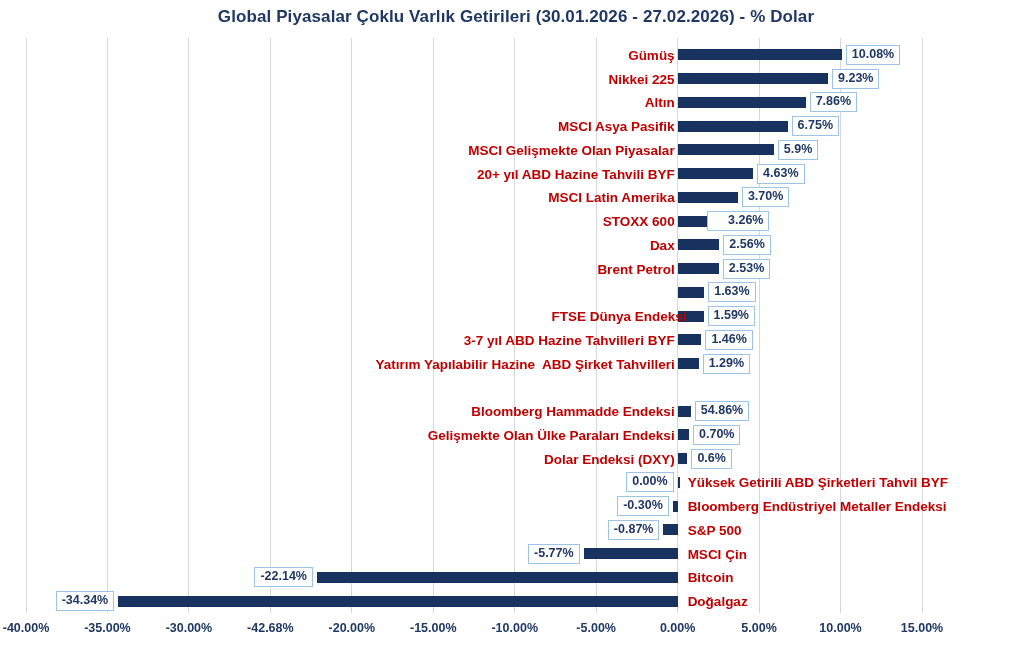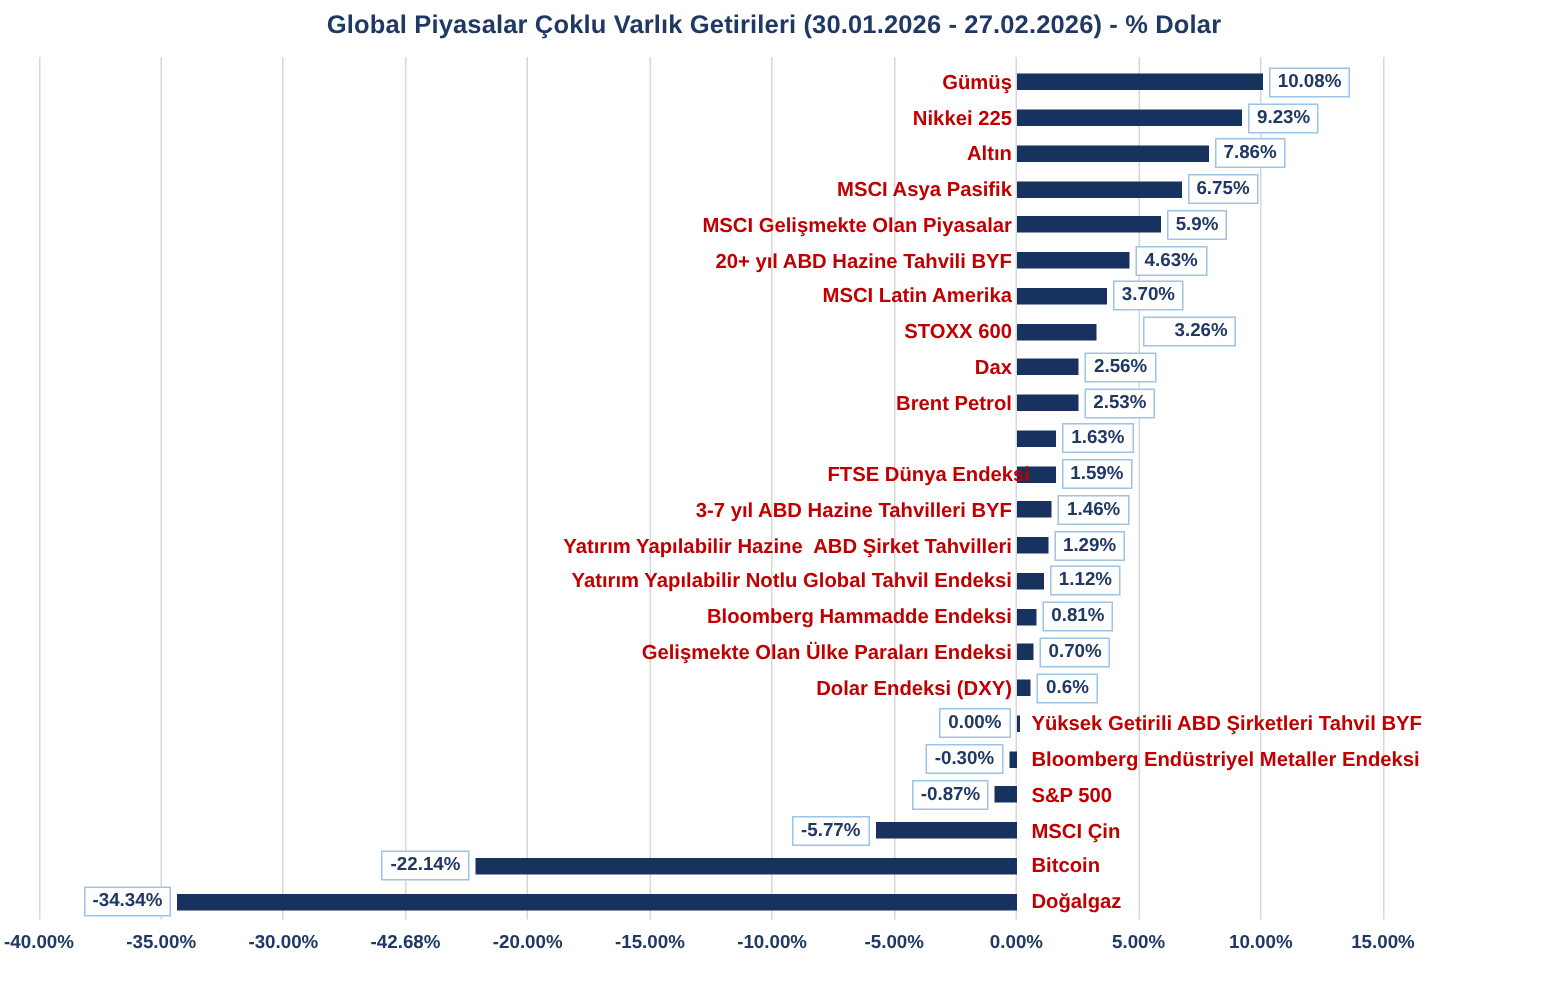--- a/index.html
+++ b/index.html
@@ -131,21 +131,21 @@
         <div class="value-label" style="left: 731.063px;">4.63%</div>
       </div>
       <div class="bar-row" style="top: 147.5px; height: 23.75px;">
         <div class="bar" style="left: 651.636px; width: 60.2764px;"></div>
         <div class="category-label" style="right: 247.364px;">MSCI Latin Amerika</div>
         <div class="value-label" style="left: 715.913px;">3.70%</div>
       </div>
       <div class="bar-row" style="top: 171.25px; height: 23.75px;">
         <div class="bar" style="left: 651.636px; width: 53.1084px;"></div>
         <div class="category-label" style="right: 247.364px;">STOXX 600</div>
-        <div class="value-label" style="left: 736px; padding-left: 20px;">3.26%</div>
+        <div class="value-label" style="left: 681px; padding-left: 20px;">3.26%</div>
       </div>
       <div class="bar-row" style="top: 195px; height: 23.75px;">
         <div class="bar" style="left: 651.636px; width: 41.7047px;"></div>
         <div class="category-label" style="right: 247.364px;">Dax</div>
         <div class="value-label" style="left: 697.341px;">2.56%</div>
       </div>
       <div class="bar-row" style="top: 218.75px; height: 23.75px;">
         <div class="bar" style="left: 651.636px; width: 41.216px;"></div>
         <div class="category-label" style="right: 247.364px;">Brent Petrol</div>
         <div class="value-label" style="left: 696.852px;">2.53%</div>
@@ -162,29 +162,24 @@
       <div class="bar-row" style="top: 290px; height: 23.75px;">
         <div class="bar" style="left: 651.636px; width: 23.7847px;"></div>
         <div class="category-label" style="right: 247.364px;">3-7 yıl ABD Hazine Tahvilleri BYF</div>
         <div class="value-label" style="left: 679.421px;">1.46%</div>
       </div>
       <div class="bar-row" style="top: 313.75px; height: 23.75px;">
         <div class="bar" style="left: 651.636px; width: 21.0153px;"></div>
         <div class="category-label" style="right: 247.364px;">Yatırım Yapılabilir Hazine  ABD Şirket Tahvilleri</div>
         <div class="value-label" style="left: 676.652px;">1.29%</div>
       </div>
-      <div class="bar-row" style="top: 337.5px; height: 23.75px;">
-        <div class="bar" style="left: 651.636px; width: 18.2458px;"></div>
-        <div class="category-label" style="right: 247.364px;">Yatırım Yapılabilir Notlu Global Tahvil Endeksi</div>
-        <div class="value-label" style="left: 673.882px;">1.12%</div>
-      </div>
       <div class="bar-row" style="top: 361.25px; height: 23.75px;">
         <div class="bar" style="left: 651.636px; width: 13.1956px;"></div>
         <div class="category-label" style="right: 247.364px;">Bloomberg Hammadde Endeksi</div>
-        <div class="value-label" style="left: 668.832px;">0.81%</div>
+        <div class="value-label" style="left: 668.832px;">54.86%</div>
       </div>
       <div class="bar-row" style="top: 385px; height: 23.75px;">
         <div class="bar" style="left: 651.636px; width: 11.4036px;"></div>
         <div class="category-label" style="right: 247.364px;">Gelişmekte Olan Ülke Paraları Endeksi</div>
         <div class="value-label" style="left: 667.04px;">0.70%</div>
       </div>
       <div class="bar-row" style="top: 408.75px; height: 23.75px;">
         <div class="bar" style="left: 651.636px; width: 9.77455px;"></div>
         <div class="category-label" style="right: 247.364px;">Dolar Endeksi (DXY)</div>
         <div class="value-label" style="left: 665.411px;">0.6%</div>

